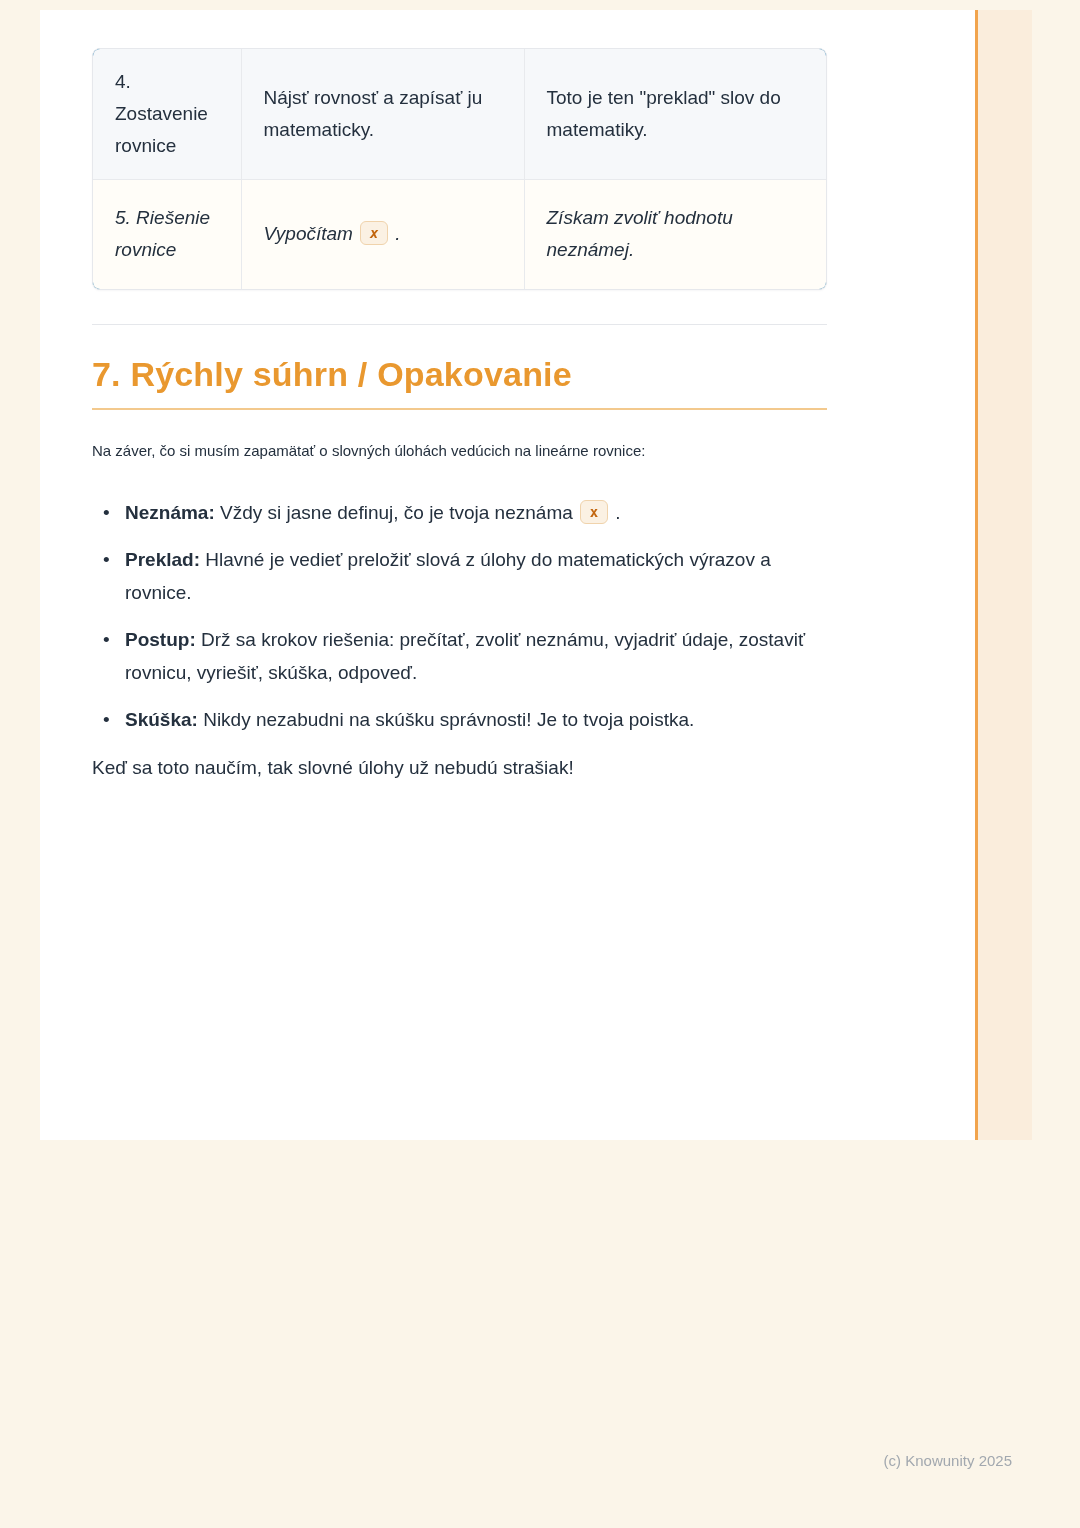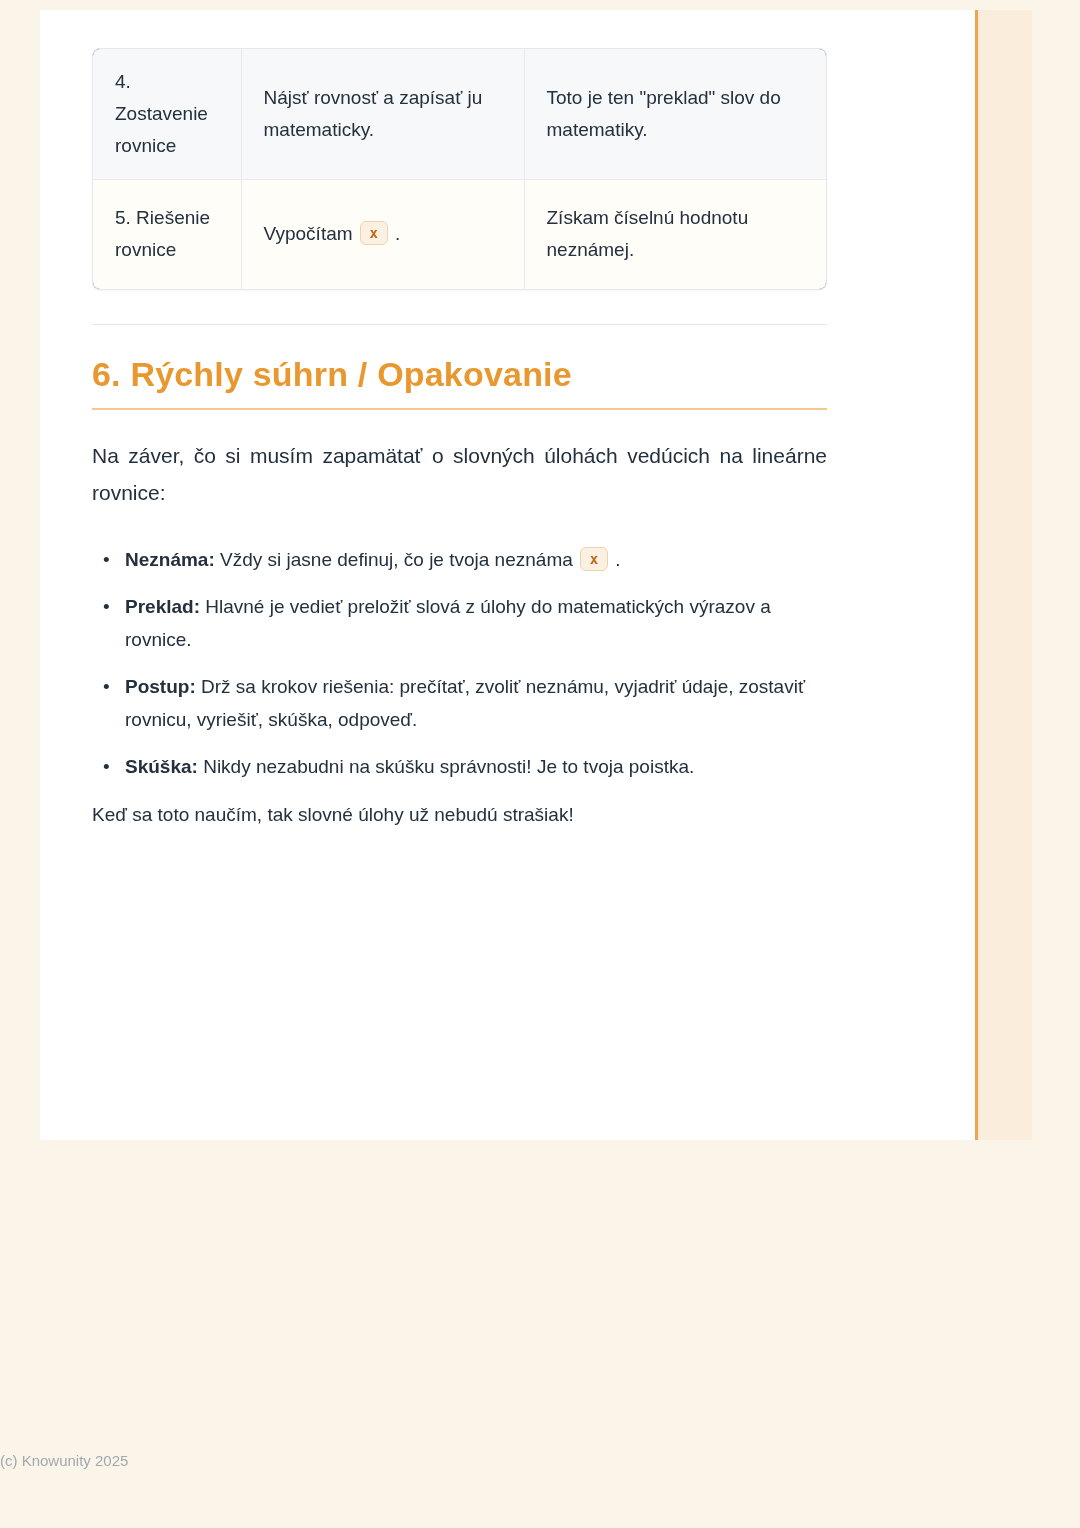--- a/index.html
+++ b/index.html
@@ -47,21 +47,21 @@
     line-height:1.68;
     border-right:1px solid #E8EAED;
     border-bottom:1px solid #E8EAED;
     color:#24303E;
   }
   .steps-table td:last-child { border-right:none; }
   .steps-table tr:last-child td { border-bottom:none; }
   .steps-table tr:nth-child(odd) td { background:#F6F8FA; }
   .steps-table tr:nth-child(even) td { background:#FFFDF8; }
   .steps-table tr:nth-child(1){ height:130px; }
-  .steps-table tr:nth-child(2){ height:110px; }
+  .steps-table tr:nth-child(2){ height:110px;font-style:italic; }
   .steps-table tr:nth-child(3){ height:97px; }
   .steps-table tr:nth-child(4){ height:108px; }
   td.col-step { width:148px; }
   td.col-how  { width:283px; }
   td.col-why  { width:304px; }
 
   .xbadge {
     display:inline-block;
     padding:1px 9px;
     border:1px solid #F0D3AC;
@@ -90,21 +90,21 @@
   }
   .heading-rule {
     margin-top:14px;
     height:2px;
     width:735px;
     background:#F3C98D;
   }
   .intro {
     margin-top:28px;
     width:735px;
-    font-size:21px;
+    font-size:15px;
     line-height:1.74;
     text-align:justify;
   }
   .bullet-list {
     margin-top:32px;
     width:735px;
     list-style:none;
   }
   .bullet-list li {
     position:relative;
@@ -122,21 +122,21 @@
   }
   .bullet-list strong { font-weight:700; }
   .outro {
     margin-top:15px;
     width:735px;
     font-size:19px;
     line-height:1.74;
   }
   .footer {
     margin-top:312px;
-    text-align:left;
+    text-align:right;
     padding-right:68px;
     font-size:15px;
     color:#A2A8AF;
   }
 </style>
 </head>
 <body>
 
 <div class="sheet">
   <div class="sheet-main">
@@ -145,29 +145,29 @@
       <table class="steps-table">
         <tbody>
           <tr>
             <td class="col-step"><span>4. Zostavenie rovnice</span></td>
             <td class="col-how"><span>Nájsť rovnosť a zapísať ju matematicky.</span></td>
             <td class="col-why"><span>Toto je ten "preklad" slov do matematiky.</span></td>
           </tr>
           <tr>
             <td class="col-step"><span>5. Riešenie rovnice</span></td>
             <td class="col-how"><span>Vypočítam</span><span class="xbadge">x</span><span>.</span></td>
-            <td class="col-why"><span>Získam číselnú hodnotu neznámej.</span></td>
+            <td class="col-why"><span>Získam zvoliť hodnotu neznámej.</span></td>
           </tr>
         </tbody>
       </table>
     </div>
 
     <hr class="divider">
 
-    <h2 class="section-heading">6. Rýchly súhrn / Opakovanie</h2>
+    <h2 class="section-heading">7. Rýchly súhrn / Opakovanie</h2>
     <div class="heading-rule"></div>
 
     <p class="intro">Na záver, čo si musím zapamätať o slovných úlohách vedúcich na lineárne rovnice:</p>
 
     <ul class="bullet-list">
       <li>
         <strong>Neznáma:</strong> <span>Vždy si jasne definuj, čo je tvoja neznáma</span><span class="xbadge">x</span><span>.</span>
       </li>
       <li>
         <strong>Preklad:</strong> <span>Hlavné je vedieť preložiť slová z úlohy do matematických výrazov a rovnice.</span>

